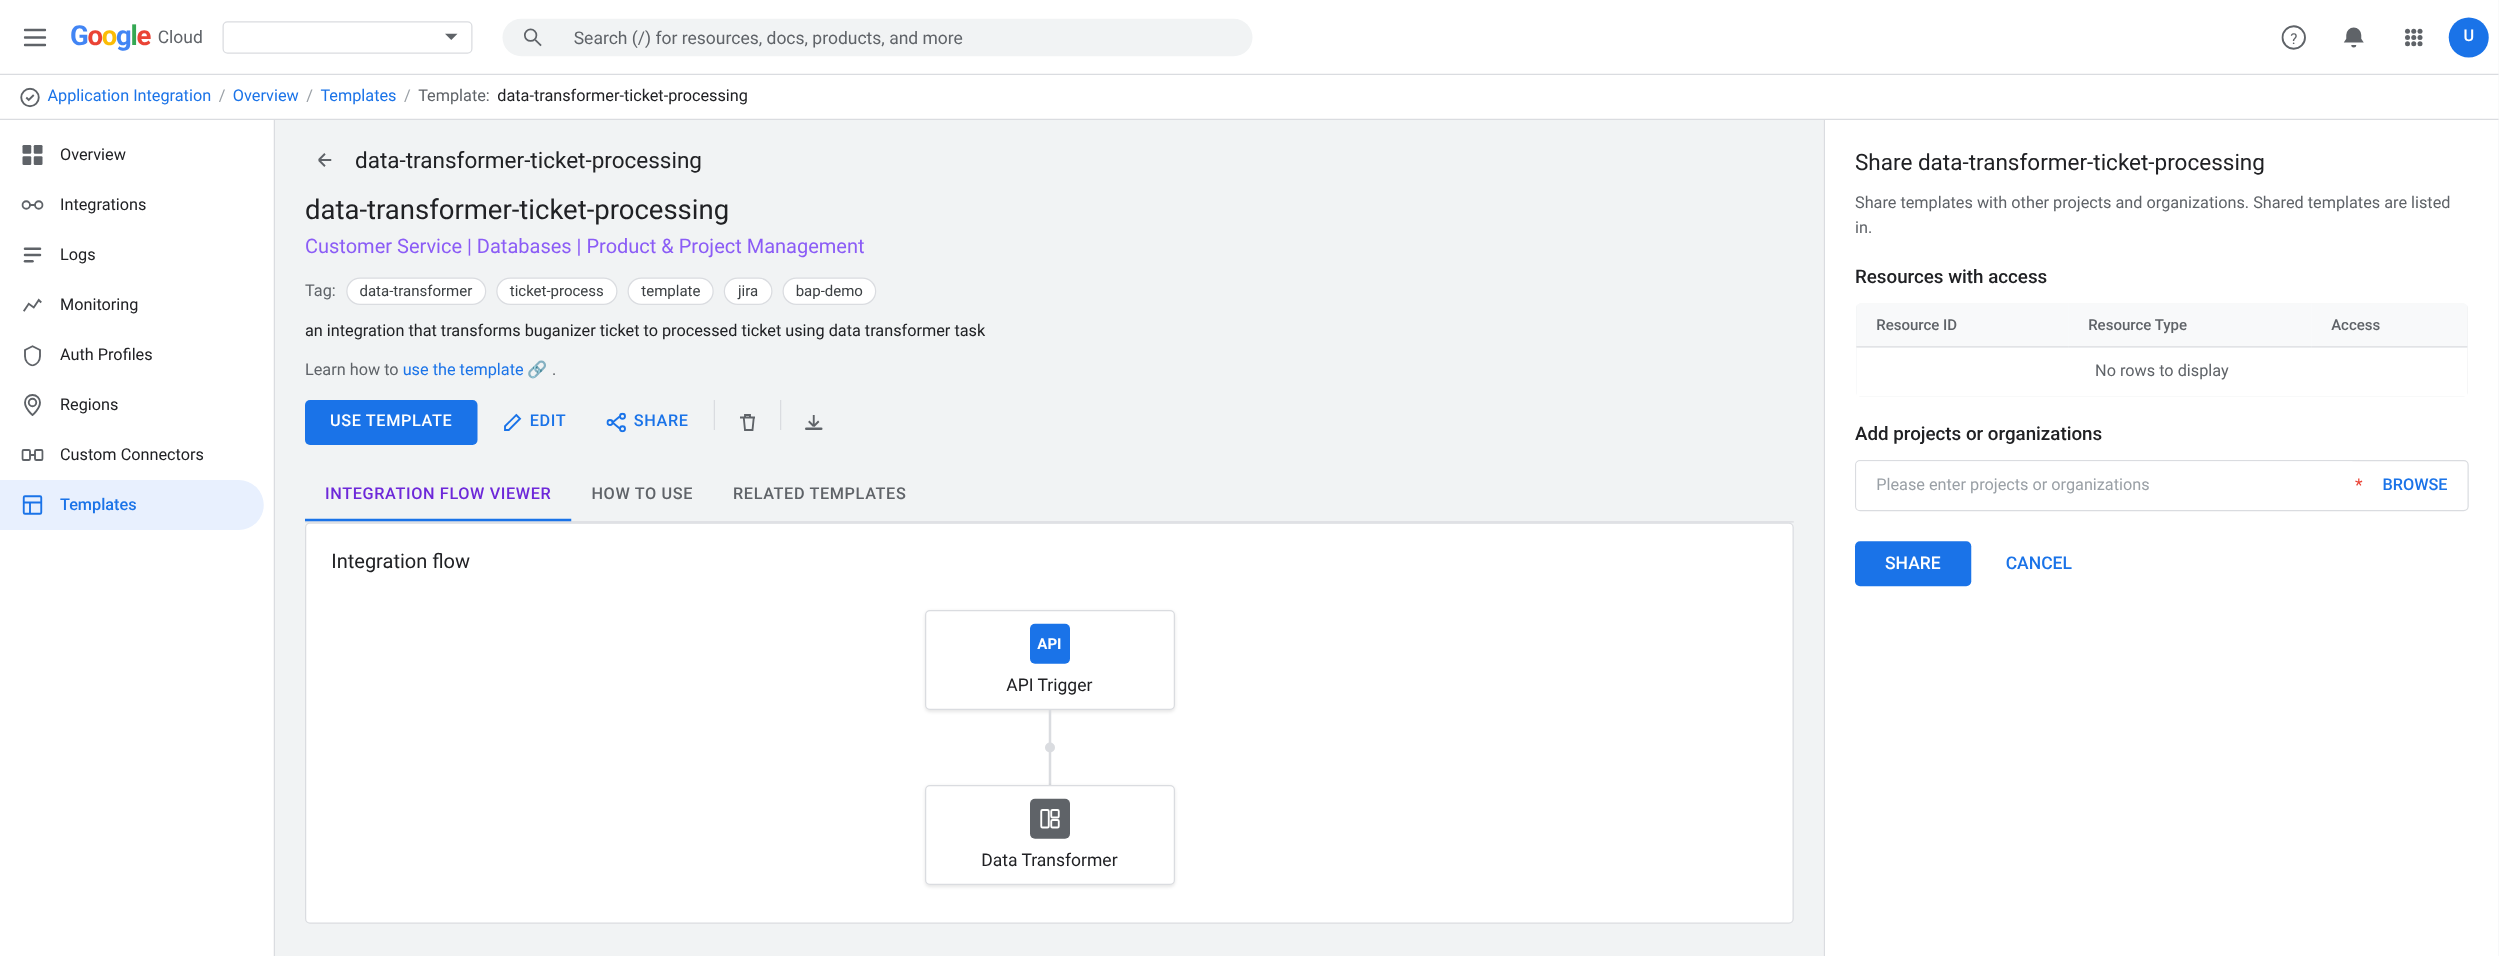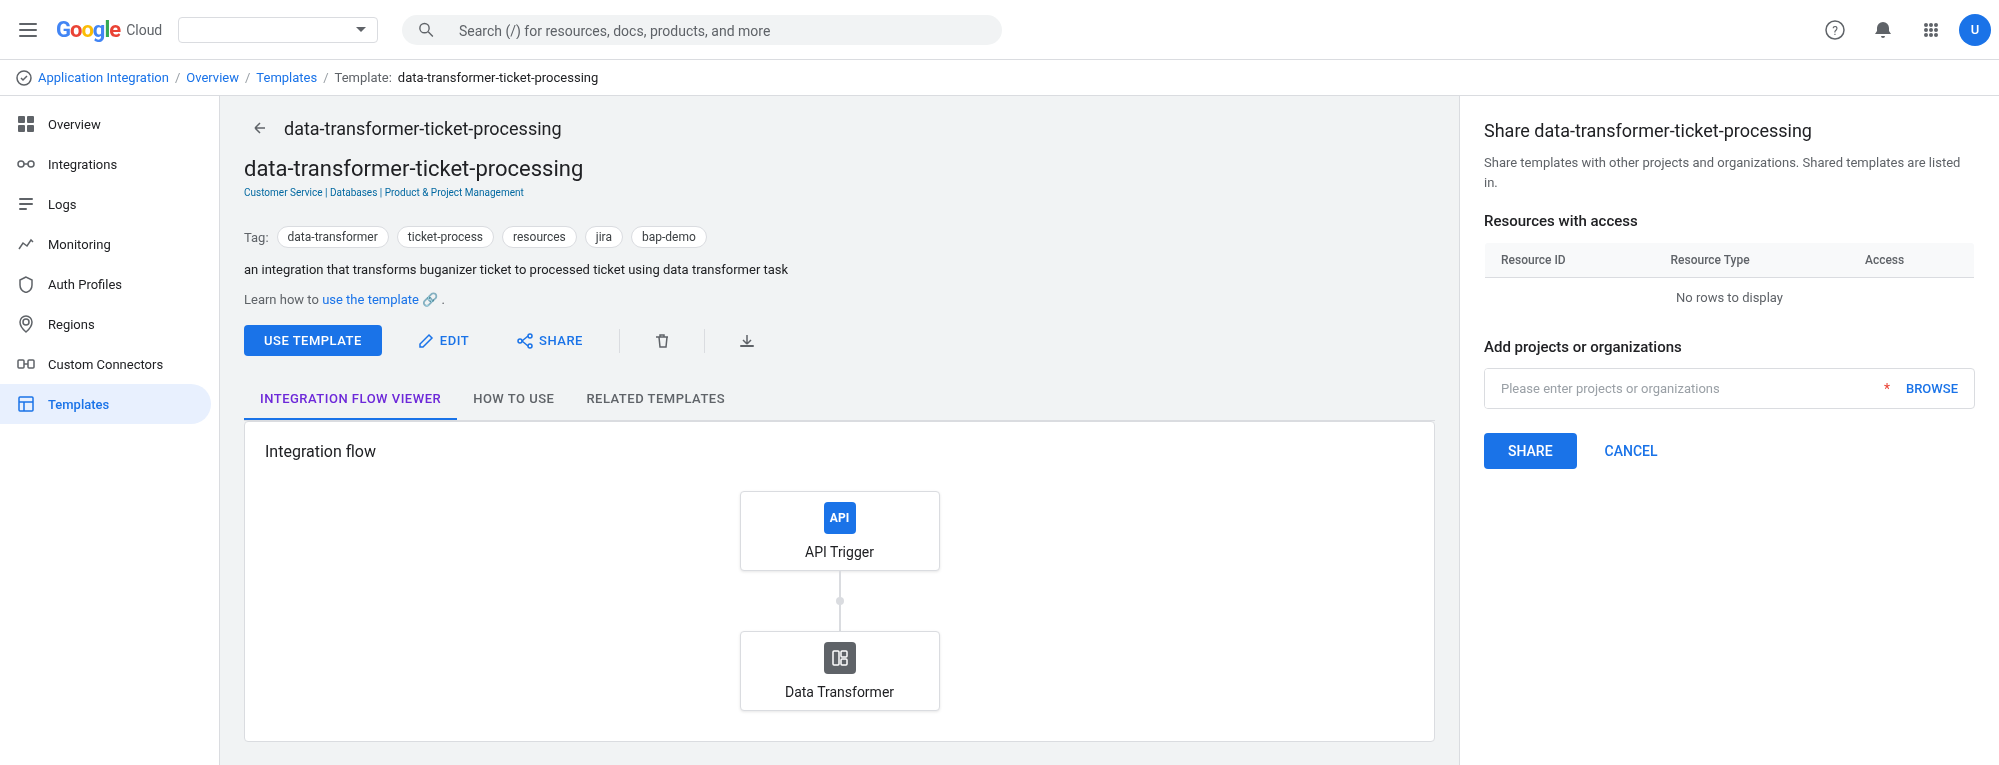--- a/index.html
+++ b/index.html
@@ -95,32 +95,32 @@
       overflow-y: auto;
       padding: 16px 24px;
       position: relative;
     }
 
     
     .back-row { display: flex; align-items: center; gap: 8px; margin-bottom: 12px; }
     .back-btn { width: 32px; height: 32px; border-radius: 50%; display: flex; align-items: center; justify-content: center; cursor: pointer; border: none; background: transparent; }
     .template-name-header { font-size: 18px; color: #202124; font-weight: 400; }
     .template-title { font-size: 22px; font-weight: 400; color: #202124; margin-bottom: 6px; }
-    .template-categories { font-size: 10px; color: #0369a1; margin-bottom: 28px; }
+    .template-categories { font-size: 16px; color: #8b5cf6; margin-bottom: 16px; }
     .tags-row { display: flex; align-items: center; gap: 8px; margin-bottom: 12px; flex-wrap: wrap; }
     .tag-label { font-size: 13px; color: #5f6368; }
     .tag-chip {
       border: 1px solid #dadce0; border-radius: 16px;
       padding: 3px 10px; font-size: 12px; color: #3c4043;
       background: #fff; cursor: pointer;
     }
     .template-desc { font-size: 13px; color: #202124; margin-bottom: 12px; line-height: 1.5; }
     .learn-row { font-size: 13px; color: #5f6368; margin-bottom: 16px; }
     .learn-row a { color: #1a73e8; text-decoration: none; }
-    .action-row { display: flex; align-items: center; gap: 24px; margin-bottom: 20px; }
+    .action-row { display: flex; gap: 8px; margin-bottom: 20px; }
     .btn-primary {
       background: #1a73e8; color: #fff; border: none;
       border-radius: 4px; padding: 8px 20px;
       font-size: 13px; font-weight: 500; cursor: pointer;
       letter-spacing: 0.5px;
     }
     .btn-text {
       background: transparent; color: #1a73e8; border: none;
       border-radius: 4px; padding: 8px 12px;
       font-size: 13px; font-weight: 500; cursor: pointer;
@@ -405,21 +405,21 @@
       <span class="template-name-header">data-transformer-ticket-processing</span>
     </div>
 
     <h1 class="template-title">data-transformer-ticket-processing</h1>
     <div class="template-categories">Customer Service | Databases | Product &amp; Project Management</div>
 
     <div class="tags-row">
       <span class="tag-label">Tag:</span>
       <span class="tag-chip">data-transformer</span>
       <span class="tag-chip">ticket-process</span>
-      <span class="tag-chip">resources</span>
+      <span class="tag-chip">template</span>
       <span class="tag-chip">jira</span>
       <span class="tag-chip">bap-demo</span>
     </div>
 
     <p class="template-desc">an integration that transforms buganizer ticket to processed ticket using data transformer task</p>
 
     <div class="learn-row">
       <span>Learn how to</span>
       <a href="#">use the template</a>
       <span> 🔗 .</span>

